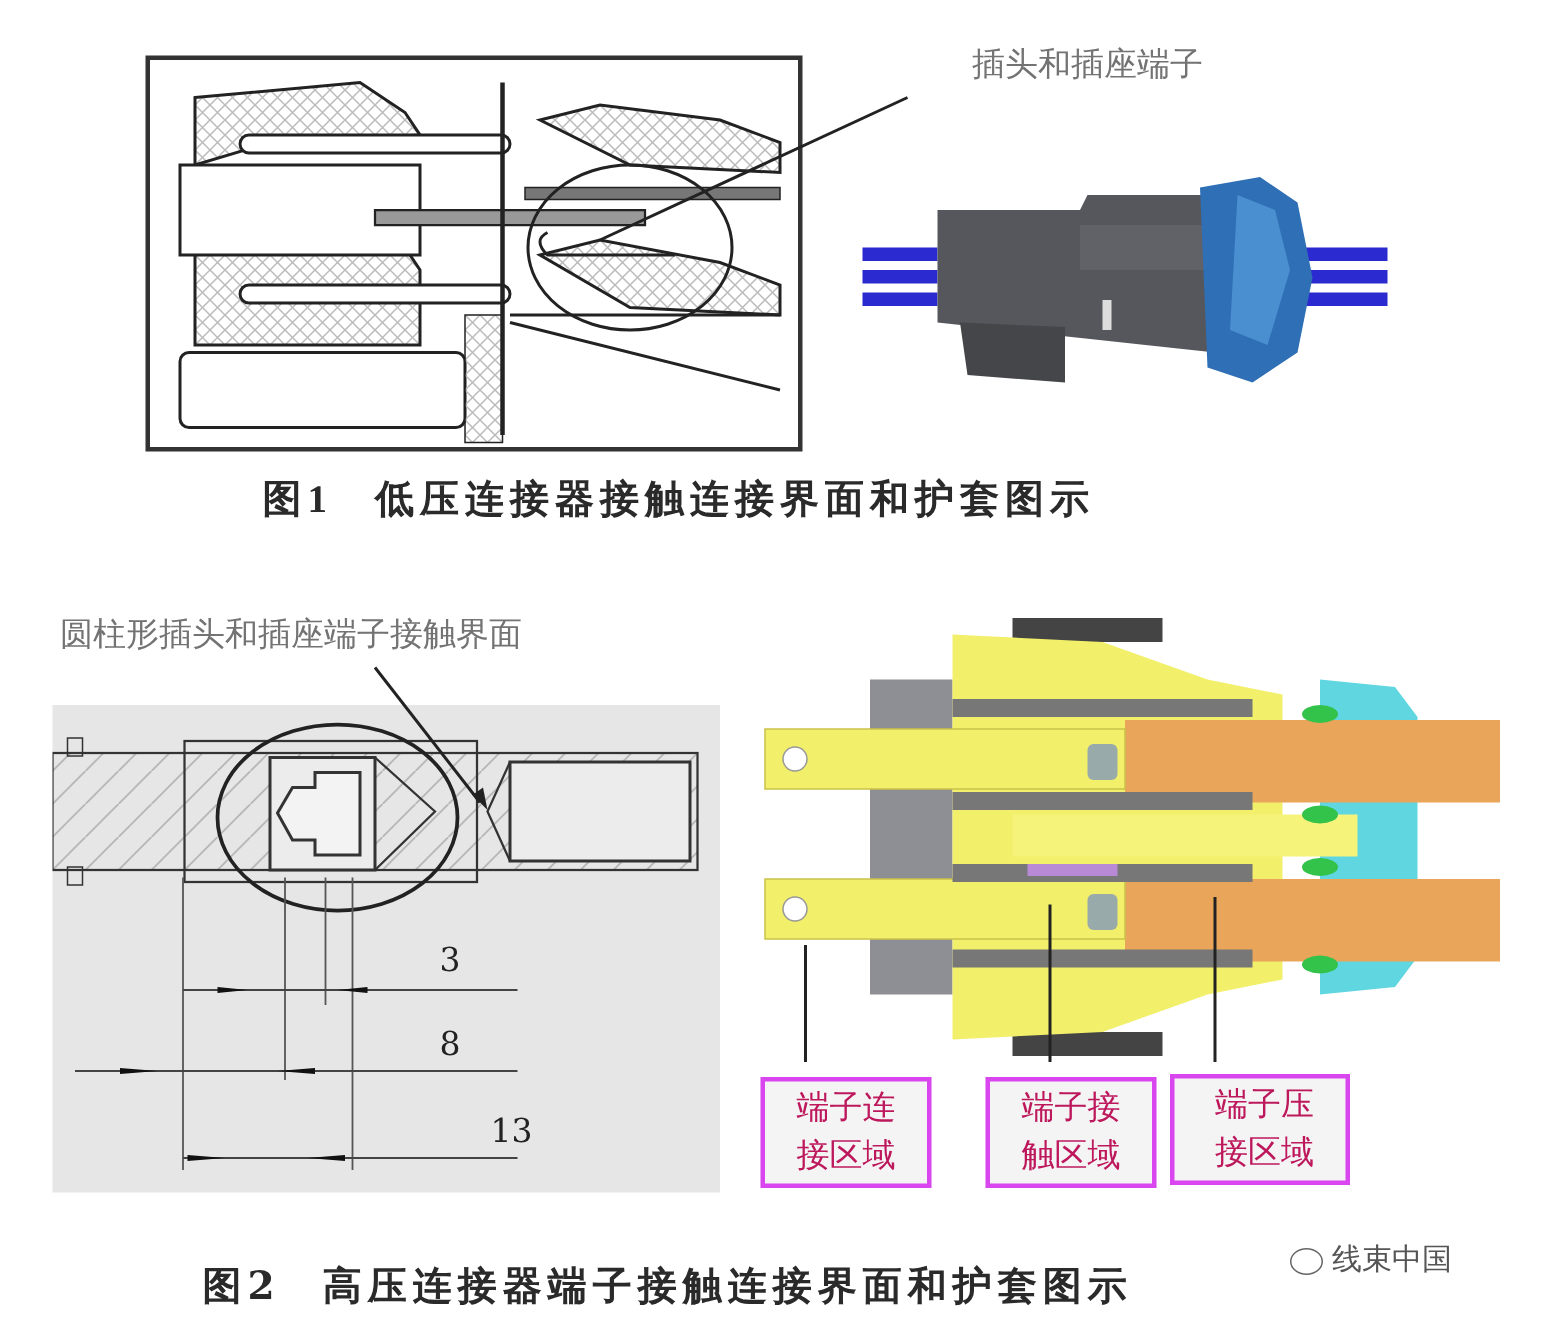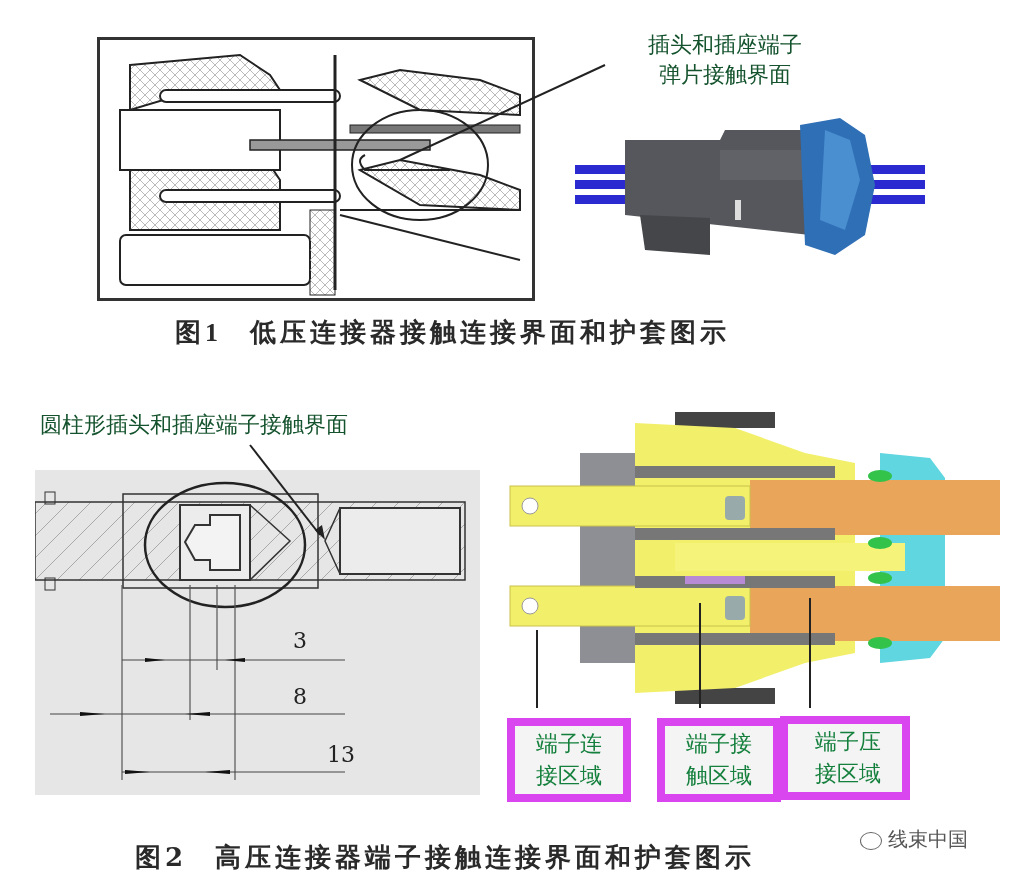--- a/index.html
+++ b/index.html
@@ -1,23 +1,23 @@
 <!DOCTYPE html>
 <html><head>
 <meta charset="utf-8">
 <style>
   html, body { margin: 0; padding: 0; background: #ffffff; }
   body { width: 1030px; height: 887px; position: relative; overflow: hidden;
          font-family: "DejaVu Serif", "Liberation Serif", serif; color: #222; }
   .abs { position: absolute; }
   .caption { font-size: 26px; letter-spacing: 4px; color: #2a2a2a; font-weight: bold; white-space: nowrap; }
   .caption .num { margin-right: 28px; }
-  .label { font-size: 22px; color: #14532d; line-height: 30px; white-space: nowrap; }
-  .box { border: 8px solid #d946ef; background: #f4f4f4; font-size: 22px; line-height: 32px;
-         text-align: center; padding: 2px 4px; color: #15803d; }
+  .label { font-size: 22px; color: #737373; line-height: 30px; white-space: nowrap; font-family: Liberation Mono, monospace; }
+  .box { border: 3px solid #d946ef; background: #f4f4f4; font-size: 22px; line-height: 32px;
+         text-align: center; padding: 2px 4px; color: #be185d; }
   .dim { font-size: 22px; color: #222; }
   .watermark { font-family: Liberation Sans, sans-serif; font-size: 20px; color: #555; white-space: nowrap; }
 </style>
 </head>
 <body>
 
 <div class="abs" style="left:97px; top:37px; width:432px; height:258px; border:3px solid #333; background:#fff;">
   <svg width="432" height="258" viewBox="0 0 432 258">
     <defs>
       <pattern id="xhatch" width="10" height="10" patternUnits="userSpaceOnUse">
@@ -44,21 +44,20 @@
     <line x1="240" y1="170" x2="420" y2="170" stroke="#222" stroke-width="2"></line>
 
     <ellipse cx="320" cy="125" rx="68" ry="55" fill="none" stroke="#222" stroke-width="2"></ellipse>
   </svg>
 </div>
 <svg class="abs" style="left:380px; top:60px;" width="230" height="110">
   <line x1="225" y1="5" x2="20" y2="100" stroke="#222" stroke-width="2"></line>
 </svg>
 <div class="abs label" style="left:605px; top:30px; text-align:center; width:240px;">
   <div>插头和插座端子</div>
-  <div>弹片接触界面</div>
 </div>
 
 <div class="abs" style="left:570px; top:110px; width:360px; height:170px;">
   <svg width="360" height="170">
 
     <rect x="5" y="55" width="50" height="9" fill="#2a2ad0"></rect>
     <rect x="5" y="70" width="50" height="9" fill="#2a2ad0"></rect>
     <rect x="5" y="85" width="50" height="9" fill="#2a2ad0"></rect>
 
     <rect x="300" y="55" width="55" height="9" fill="#2a2ad0"></rect>

